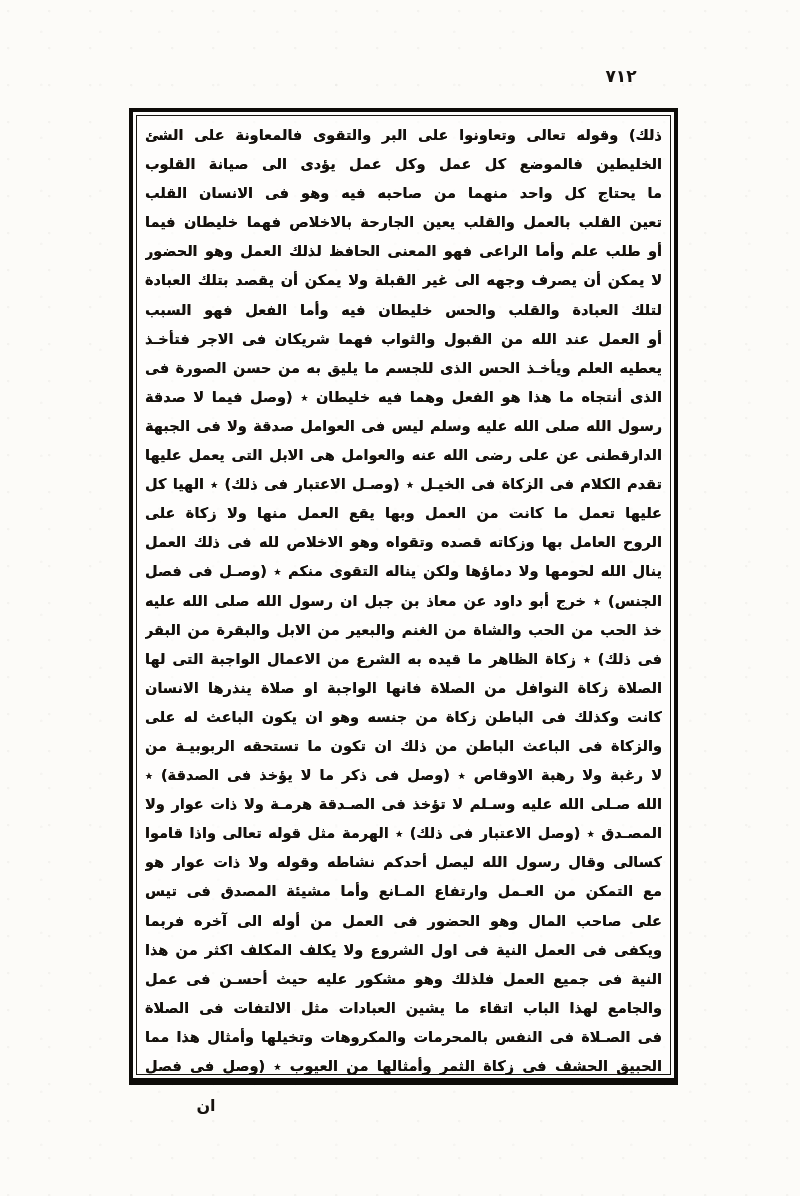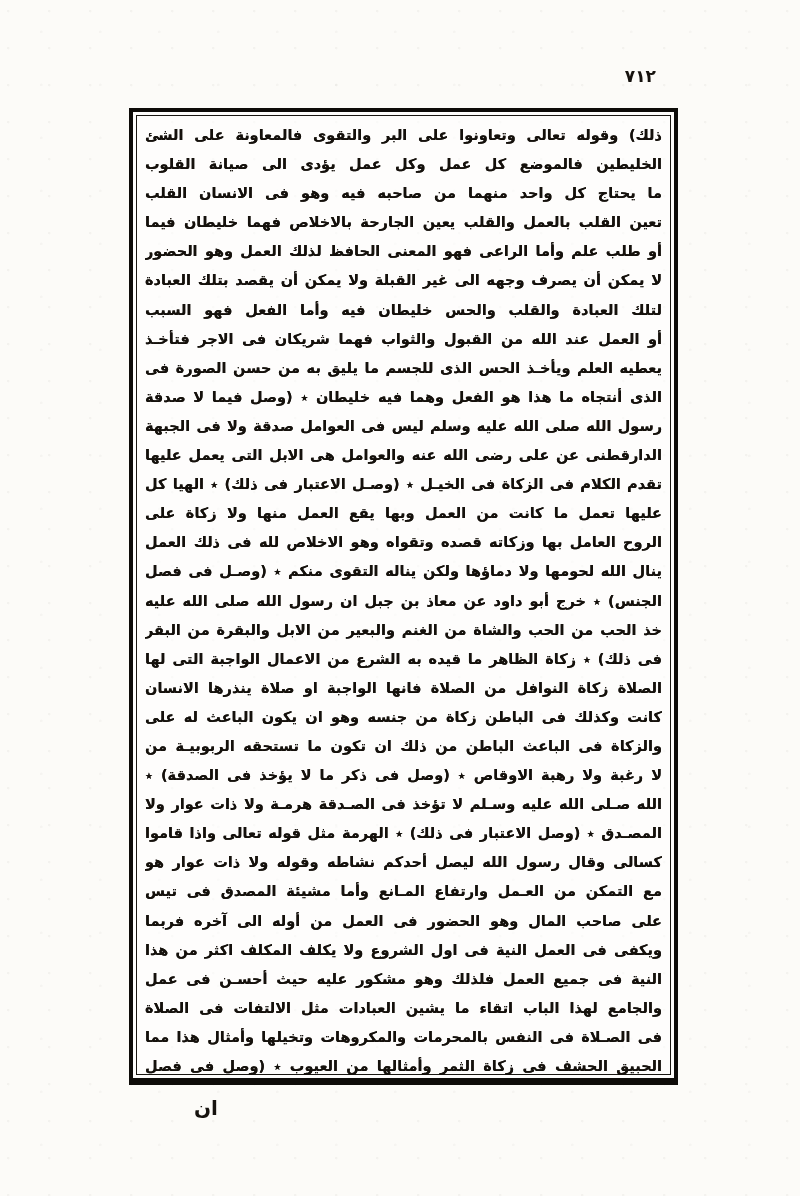--- a/index.html
+++ b/index.html
@@ -8,21 +8,21 @@
     background-color:#fcfbf8;
     background-image:
       radial-gradient(circle at 20% 30%, rgba(90,85,75,.05) 0 1px, transparent 1.6px),
       radial-gradient(circle at 70% 60%, rgba(90,85,75,.04) 0 1px, transparent 1.6px);
     background-size:41px 37px, 59px 53px;
     font-family:"DejaVu Sans", sans-serif;
     color:#171310;
   }
   .folio{
     position:absolute;left:586px;top:66px;width:70px;height:24px;
-    font-size:17px;font-weight:700;letter-spacing:4px;text-align:right;
+    font-size:17px;font-weight:700;letter-spacing:4px;text-align:center;
     color:#16120e;
   }
   .frame{
     position:absolute;left:129px;top:108px;width:549px;height:977px;
     border:4px solid #0e0c09;
     border-bottom-width:7px;
     box-sizing:border-box;
     background:rgba(255,255,255,.55);
   }
   .frame-inner{
@@ -41,21 +41,21 @@
     color:#15110c;
   }
   .line{
     height:29.1px;overflow:hidden;
     text-align:justify;
     text-align-last:justify;
     white-space:normal;
   }
   .catchword{
     position:absolute;left:183px;top:1096px;width:46px;height:22px;
-    font-size:20px;font-weight:700;text-align:center;color:#16120e;
+    font-size:16px;font-weight:700;text-align:center;color:#16120e;
     direction:rtl;
   }
 </style>
 </head>
 <body>
 
 <div class="folio">٧١٢</div>
 
 <div class="frame">
   <div class="frame-inner">

